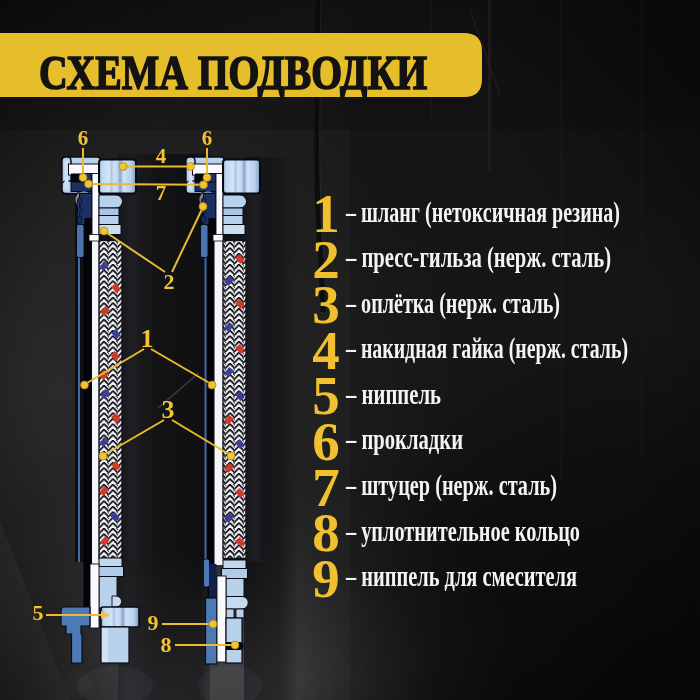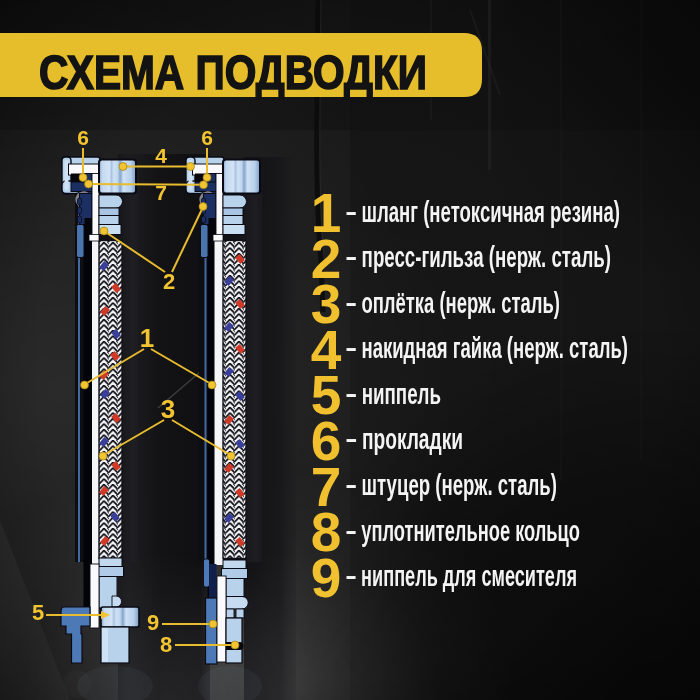--- a/index.html
+++ b/index.html
@@ -1,17 +1,17 @@
 <!DOCTYPE html>
 <html><head>
 <meta charset="utf-8">
 <style>
 html,body{margin:0;padding:0;background:#000;}
 #page{position:relative;width:700px;height:700px;overflow:hidden;background:#181818;
-font-family:Liberation Sans, sans-serif;}
+font-family:Liberation Serif, serif;}
 svg{position:absolute;left:0;top:0;}
 </style>
 </head>
 <body>
 <div id="page">
 <svg width="700" height="700" viewBox="0 0 700 700">
 <defs>
 <radialGradient id="glowL" cx="0.5" cy="0.5" r="0.5">
   <stop offset="0%" stop-color="#ffffff" stop-opacity="0.075"></stop>
   <stop offset="100%" stop-color="#ffffff" stop-opacity="0"></stop>

